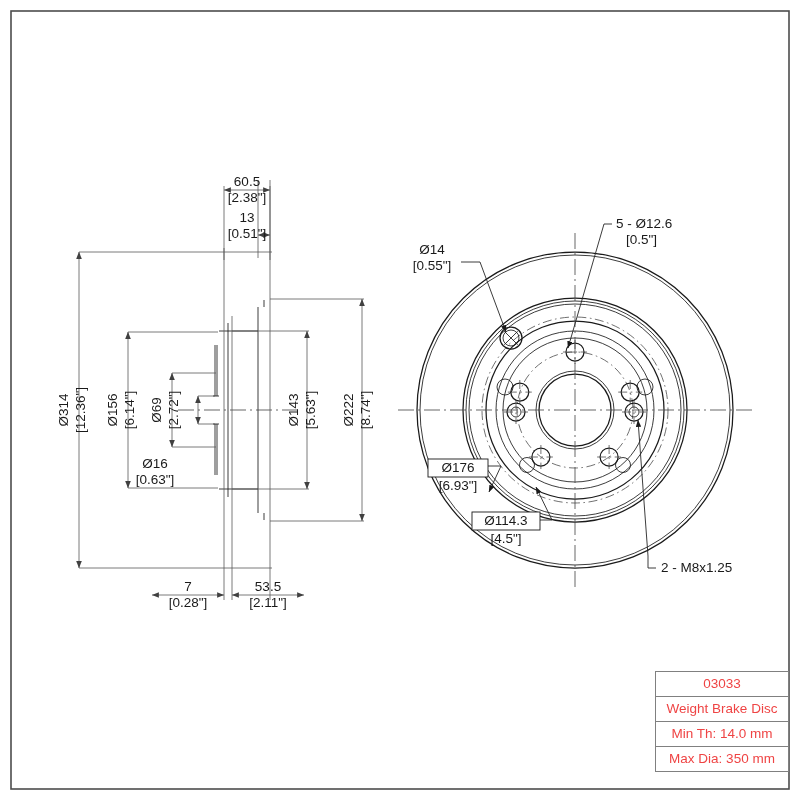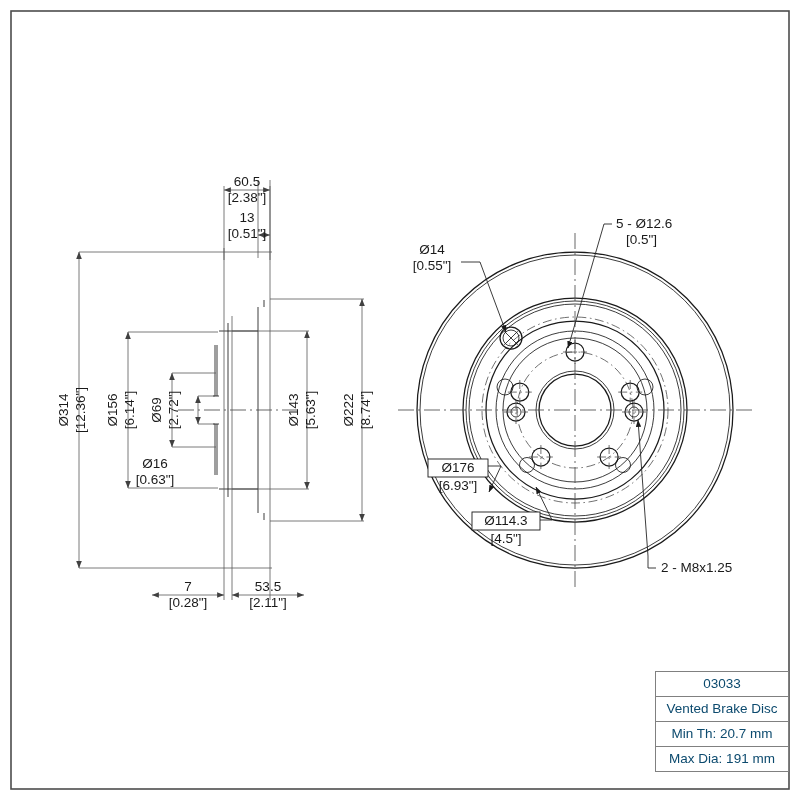--- a/index.html
+++ b/index.html
@@ -91,21 +91,21 @@
     border-bottom: none;
     background: #ffffff;
     box-sizing: border-box;
   }
   #titleblock .tb-row {
     border-bottom: 1px solid #808080;
     height: 24px;
     line-height: 24px;
     text-align: center;
     font-size: 13.5px;
-    color: #0c4a6e;
+    color: #ef4444;
     white-space: nowrap;
     overflow: hidden;
   }
 </style>
 </head>
 <body>
 
 <div id="sheet">
 <svg width="800" height="800" viewBox="0 0 800 800" xmlns="http://www.w3.org/2000/svg">
 
@@ -333,16 +333,16 @@
     <path class="leader" d="M648,568 L656,568"></path>
     <path class="leader" d="M648,568 L648,556 L638,420" marker-end="url(#arD)"></path>
     <text class="t-dim start" x="661" y="572">2 - M8x1.25</text>
   </g>
 
 </svg>
 </div>
 
 <div id="titleblock">
   <div class="tb-row">03033</div>
-  <div class="tb-row">Vented Brake Disc</div>
-  <div class="tb-row">Min Th: 20.7 mm</div>
-  <div class="tb-row">Max Dia: 191 mm</div>
+  <div class="tb-row">Weight Brake Disc</div>
+  <div class="tb-row">Min Th: 14.0 mm</div>
+  <div class="tb-row">Max Dia: 350 mm</div>
 </div>
 
 </body></html>

